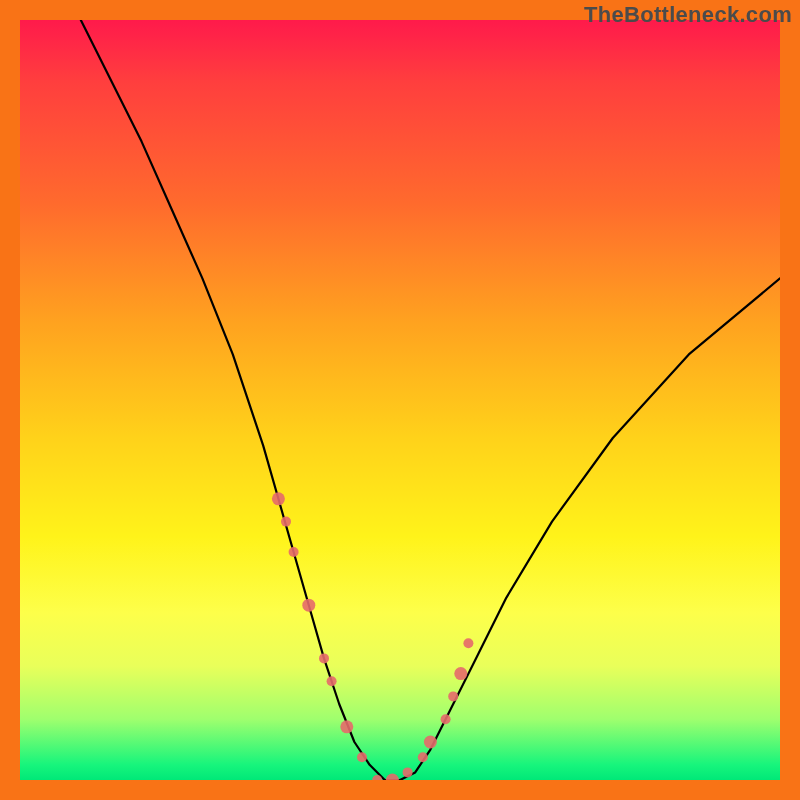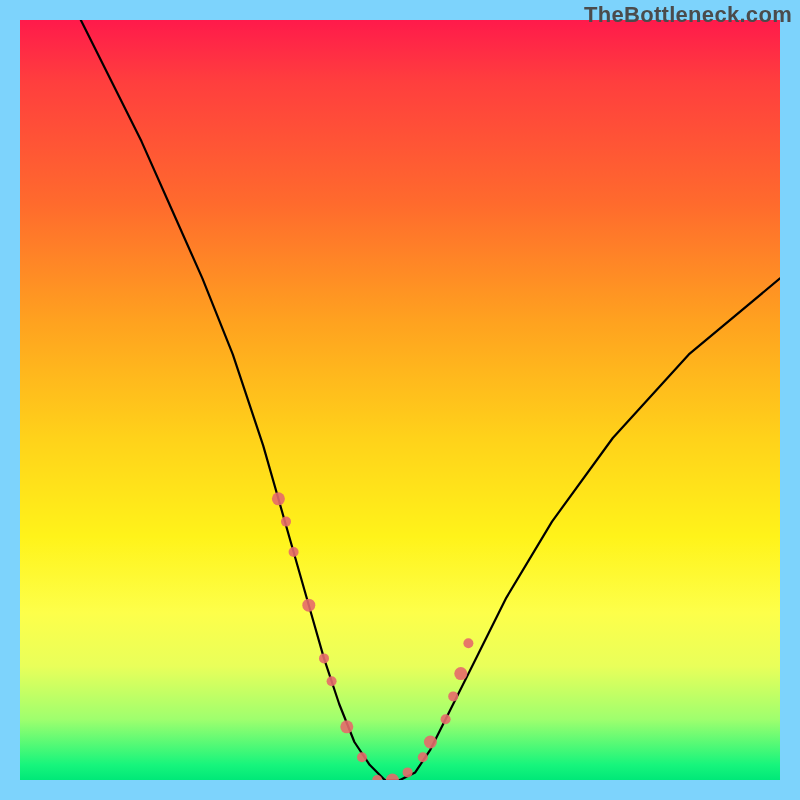--- a/index.html
+++ b/index.html
@@ -6,21 +6,21 @@
     margin: 0;
     padding: 0;
     width: 800px;
     height: 800px;
     overflow: hidden;
     font-family: Arial, Helvetica, sans-serif;
   }
   .frame {
     width: 800px;
     height: 800px;
-    background: #7dd3fc;
+    background: #f97316;
     position: relative;
   }
   .plot-area {
     position: absolute;
     left: 20px;
     top: 20px;
     width: 760px;
     height: 760px;
     background: linear-gradient(to bottom,
       #ff1a4b 0%,

